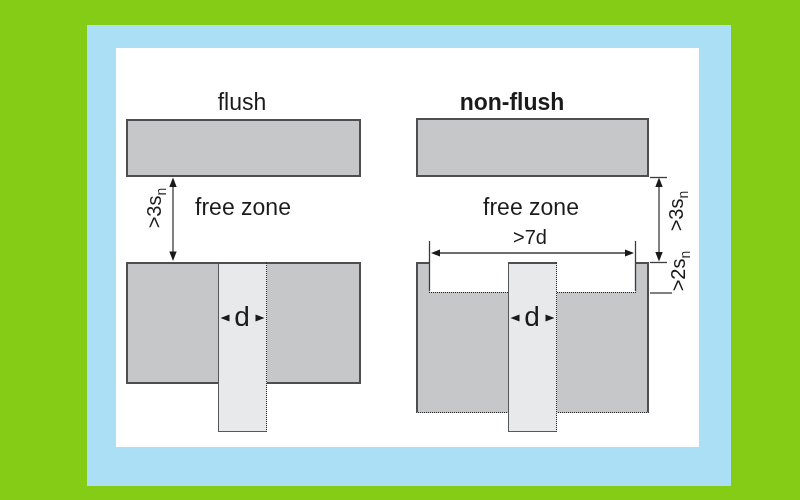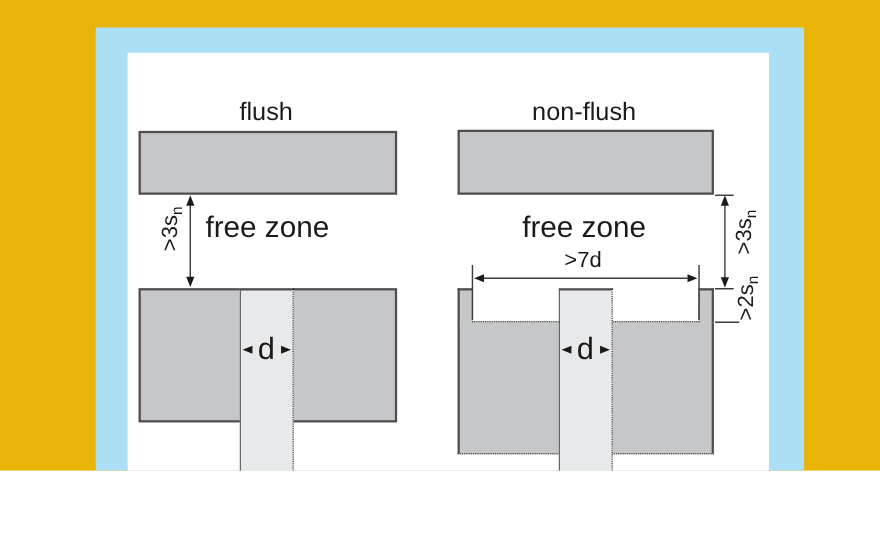--- a/index.html
+++ b/index.html
@@ -1,16 +1,16 @@
 <!DOCTYPE html>
 <html><head>
 <meta charset="utf-8">
 <style>
   html,body{margin:0;padding:0;background:#ffffff;}
-  .stage{position:relative;width:800px;height:428px;background:#eab308;overflow:hidden;
+  .stage{position:relative;width:800px;height:500px;background:#84cc16;overflow:hidden;
          font-family:"Liberation Sans",sans-serif;color:#1a1a1a;}
   .abs{position:absolute;box-sizing:border-box;}
   
   .frame-outer{left:87px;top:25px;width:644px;height:461px;background:#abdff5;}
   .frame-inner{left:116px;top:48px;width:583px;height:399px;background:#ffffff;}
   
   .metal{background:#c6c7c8;border:2px solid #4e4e50;}
   .plate-left{left:126px;top:119px;width:235px;height:58px;}
   .plate-right{left:416px;top:118px;width:233px;height:59px;}
   .block-left{left:126px;top:262px;width:235px;height:122px;}
@@ -27,26 +27,26 @@
   .sensor-right{left:508px;top:262px;width:49px;height:170px;}
   
   .overlay{left:0;top:0;width:800px;height:500px;pointer-events:none;}
   .overlay line{stroke:#3c3c3e;stroke-width:1.3;}
   .overlay polygon{fill:#1a1a1a;stroke:none;}
   
   .lbl{position:absolute;transform:translate(-50%,-50%);white-space:nowrap;
        color:#1a1a1a;line-height:1;}
   .lbl.rot{transform:translate(-50%,-50%) rotate(-90deg);}
   .title{font-size:23px;}
-  .freezone{font-size:27px;}
+  .freezone{font-size:23px;}
   .dim{font-size:20px;}
   .dlabel{font-size:28px;}
   sub{font-size:70%;vertical-align:sub;}
   .t-flush{left:242px;top:102px;}
-  .t-nonflush{left:531px;top:102px;}
+  .t-nonflush{left:512px;top:102px;font-weight:bold;}
   .fz-left{left:243px;top:207px;}
   .fz-right{left:531px;top:207px;}
   .s3-left{left:156px;top:208px;}
   .s3-right{left:678px;top:211px;}
   .s2-right{left:680px;top:271px;}
   .d7{left:530px;top:237px;text-align:right;}
   .d-left{left:242px;top:317px;}
   .d-right{left:532px;top:317px;}
 </style>
 </head>

